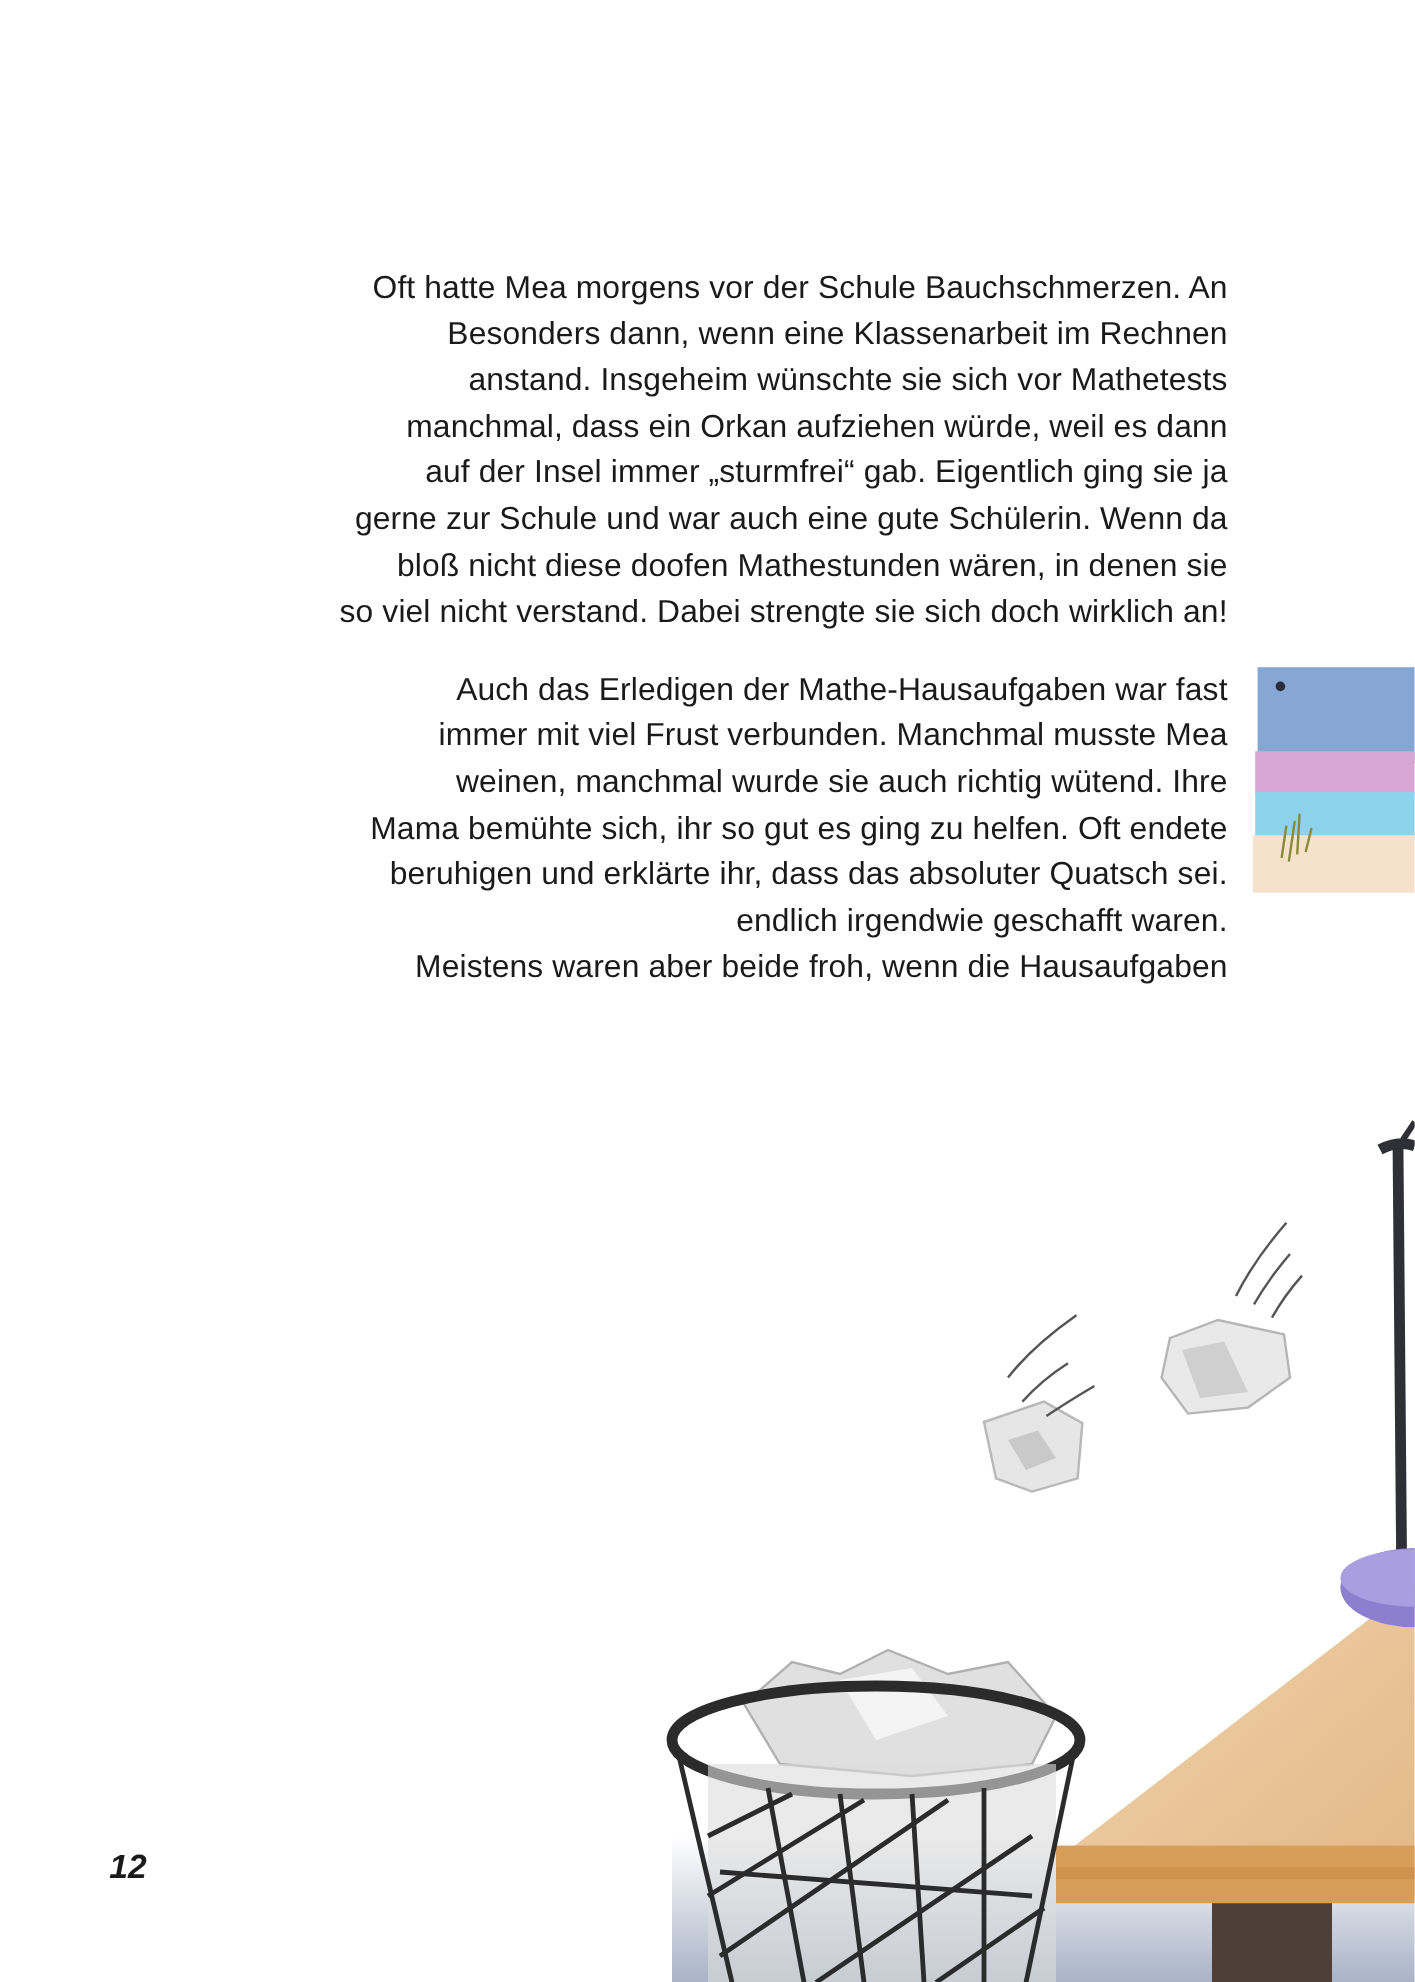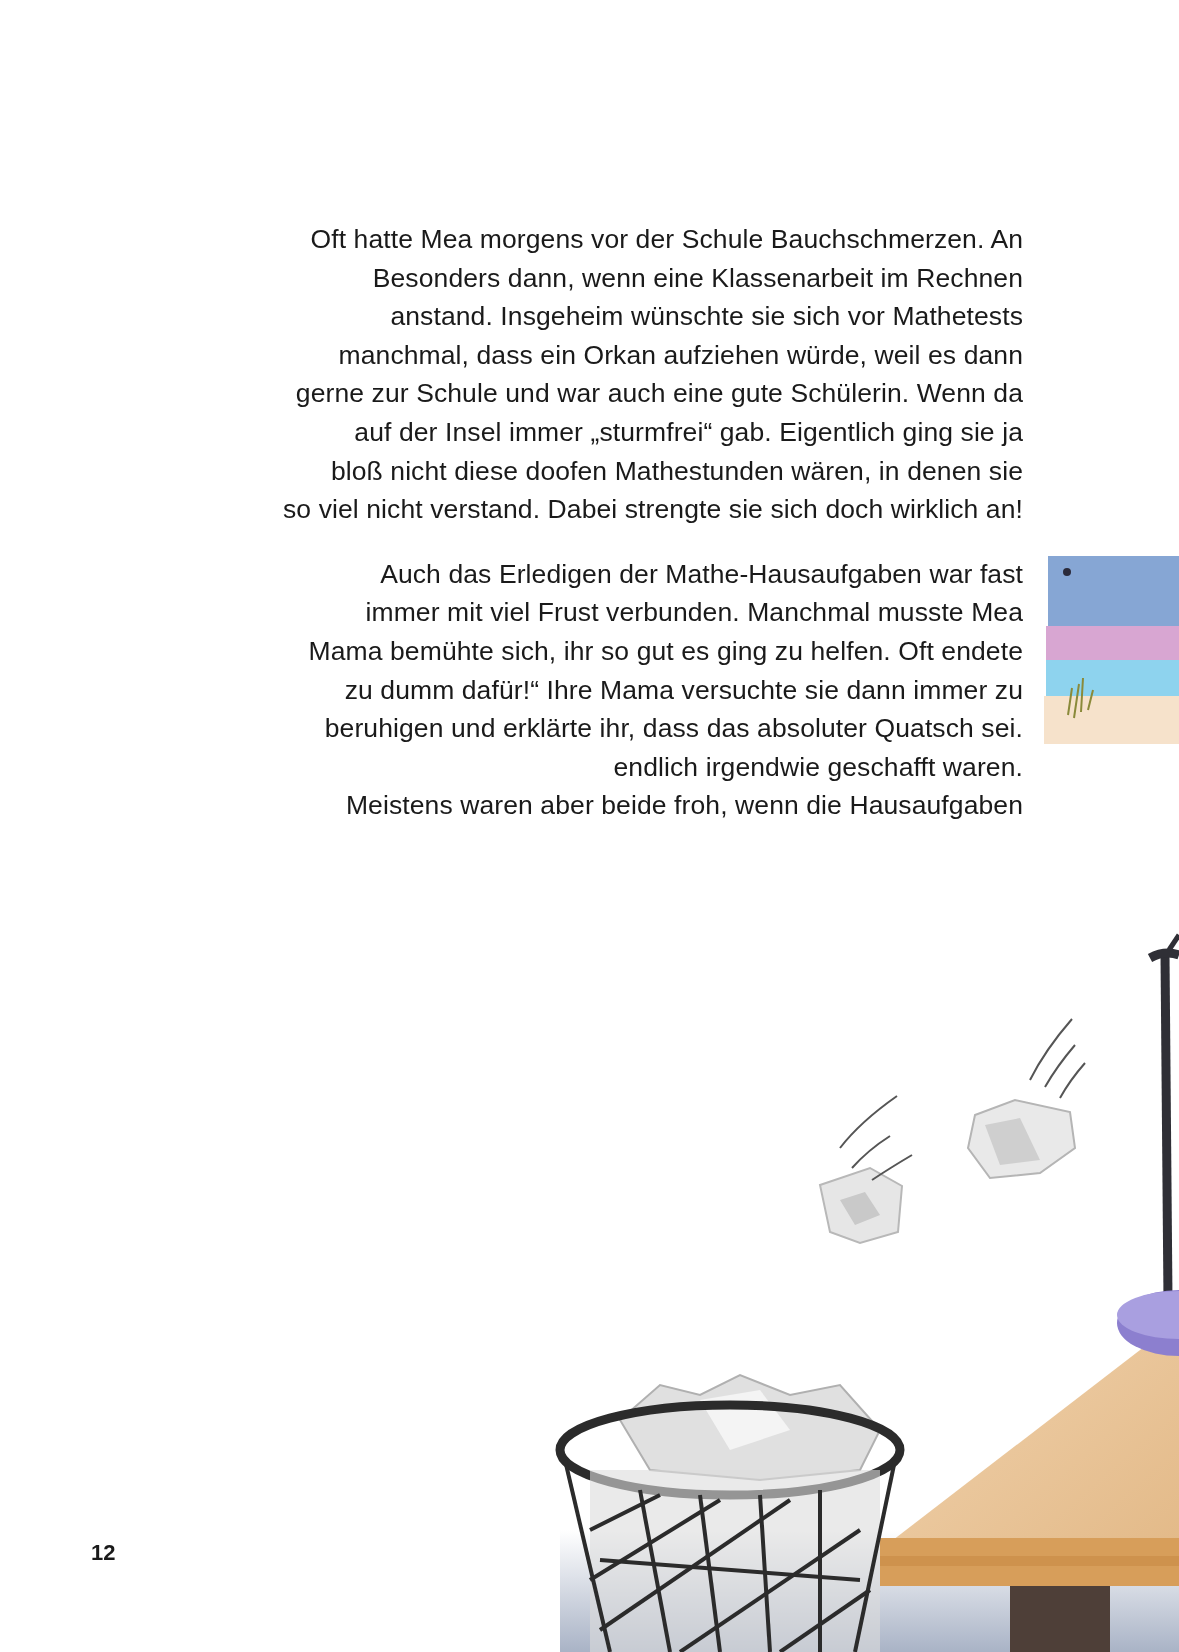--- a/index.html
+++ b/index.html
@@ -2,42 +2,42 @@
 <html><head>
 <meta charset="utf-8">
 <style>
   html, body { margin: 0; padding: 0; background: #ffffff; }
   body { width: 1179px; height: 1652px; position: relative; overflow: hidden;
          font-family: "Liberation Sans", "DejaVu Sans", sans-serif; color: #1a1a1a; }
   .text-block { position: absolute; left: 163px; top: 220px; width: 860px; text-align: right; }
   .para { margin: 0; font-size: 26.5px; line-height: 38.6px; letter-spacing: 0.1px; }
   .para p { margin: 0; white-space: nowrap; }
   .para2 { margin-top: 26px; }
-  .page-number { position: absolute; left: 91px; top: 1540px; font-size: 22px; font-weight: bold; }
+  .page-number { position: absolute; left: 91px; top: 1540px; font-size: 28px; font-weight: bold; font-style: italic; }
   .illustration { position: absolute; left: 0; top: 0; width: 1179px; height: 1652px; pointer-events: none; }
 </style>
 </head>
 <body>
 
 <div class="text-block">
   <div class="para">
     <p>Oft hatte Mea morgens vor der Schule Bauchschmerzen. An</p>
     <p>Besonders dann, wenn eine Klassenarbeit im Rechnen</p>
     <p>anstand. Insgeheim wünschte sie sich vor Mathetests</p>
     <p>manchmal, dass ein Orkan aufziehen würde, weil es dann</p>
+    <p>auf der Insel immer „sturmfrei“ gab. Eigentlich ging sie ja</p>
     <p>gerne zur Schule und war auch eine gute Schülerin. Wenn da</p>
-    <p>auf der Insel immer „sturmfrei“ gab. Eigentlich ging sie ja</p>
     <p>bloß nicht diese doofen Mathestunden wären, in denen sie</p>
     <p>so viel nicht verstand. Dabei strengte sie sich doch wirklich an!</p>
   </div>
   <div class="para para2">
     <p>Auch das Erledigen der Mathe-Hausaufgaben war fast</p>
     <p>immer mit viel Frust verbunden. Manchmal musste Mea</p>
+    <p>weinen, manchmal wurde sie auch richtig wütend. Ihre</p>
     <p>Mama bemühte sich, ihr so gut es ging zu helfen. Oft endete</p>
-    <p>zu dumm dafür!“ Ihre Mama versuchte sie dann immer zu</p>
     <p>beruhigen und erklärte ihr, dass das absoluter Quatsch sei.</p>
     <p>endlich irgendwie geschafft waren.</p>
     <p>Meistens waren aber beide froh, wenn die Hausaufgaben</p>
   </div>
 </div>
 
 <svg class="illustration" viewBox="0 0 1179 1652" xmlns="http://www.w3.org/2000/svg">
   <defs>
     <linearGradient id="floorGrad" x1="0" y1="0" x2="0" y2="1">
       <stop offset="0" stop-color="#ffffff"></stop>

